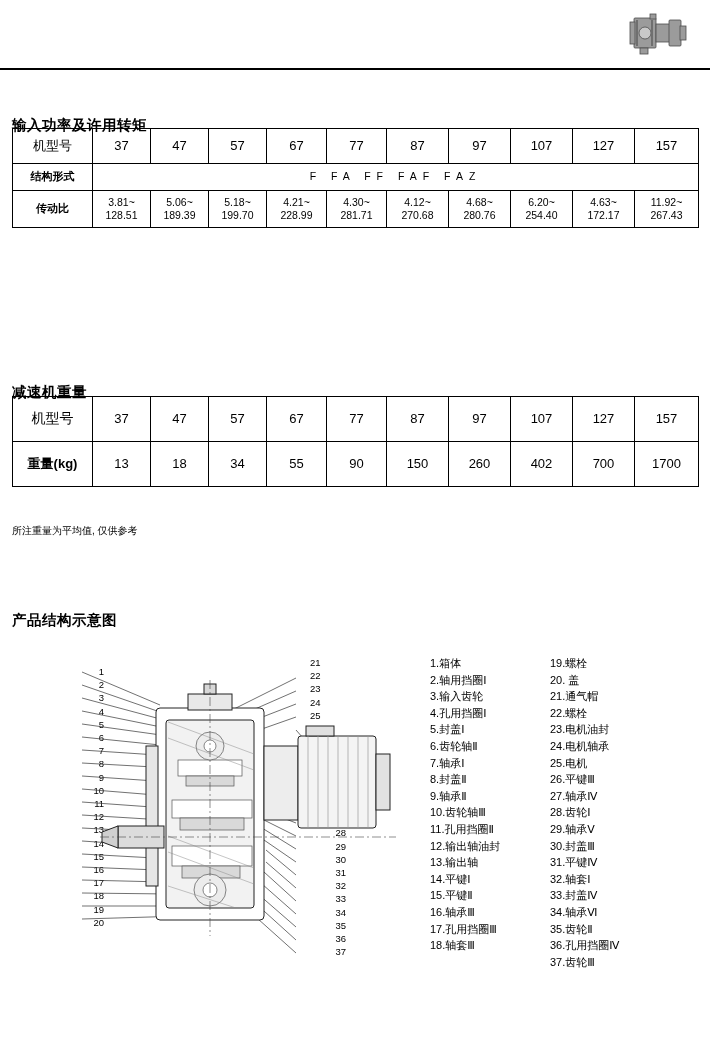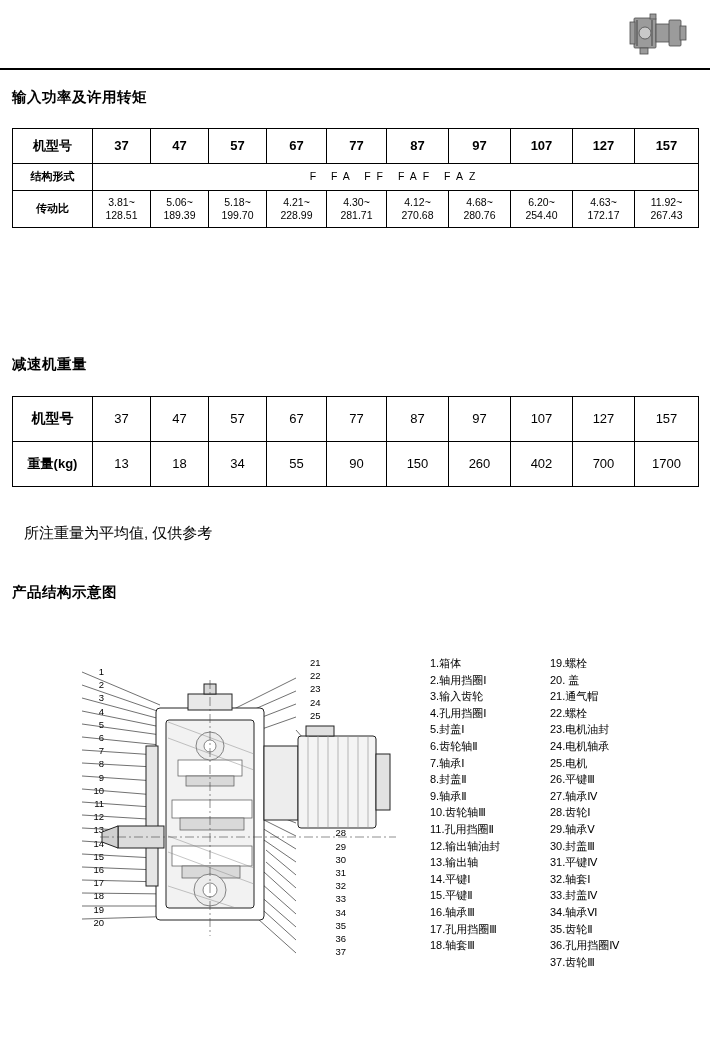--- a/index.html
+++ b/index.html
@@ -36,20 +36,21 @@
     right: 18px;
     width: 72px;
     height: 56px;
   }
   
   .sec-title {
     position: absolute;
     font-size: 14.5px;
     font-weight: bold;
     letter-spacing: 0.5px;
+    margin-top: 28px;
   }
   #title1 { left: 12px; top: 88px; }
   #title2 { left: 12px; top: 355px; }
   #title3 { left: 12px; top: 583px; }
 
   
   table.data {
     position: absolute;
     border-collapse: collapse;
     table-layout: fixed;
@@ -60,21 +61,21 @@
     vertical-align: middle;
     font-size: 10.5px;
     line-height: 1.25;
     padding: 2px 1px;
   }
   table.data td.rowhead {
     font-weight: bold;
     font-size: 11px;
   }
   table.data td.colhead {
-    font-weight: bold;
+    font-weight: normal;
     font-size: 13px;
   }
   #tbl1 {
     left: 12px;
     top: 128px;
     width: 686px;
   }
   #tbl1 td { height: 22px; }
   #tbl1 tr.r-head td { height: 30px; }
   #tbl1 tr.r-power td,
@@ -84,23 +85,23 @@
     left: 12px;
     top: 396px;
     width: 686px;
   }
   #tbl2 td { height: 40px; font-size: 13px; }
   #tbl2 td.colhead { font-size: 14px; }
   #tbl2 td.rowhead { font-size: 13px; }
 
   .note {
     position: absolute;
-    left: 24px;
+    left: 12px;
     top: 524px;
-    font-size: 15px;
+    font-size: 10px;
     color: #000;
   }
   .struct-form-cell {
     letter-spacing: 6px;
     font-size: 11px;
   }
 
   
   .diagram {
     position: absolute;

